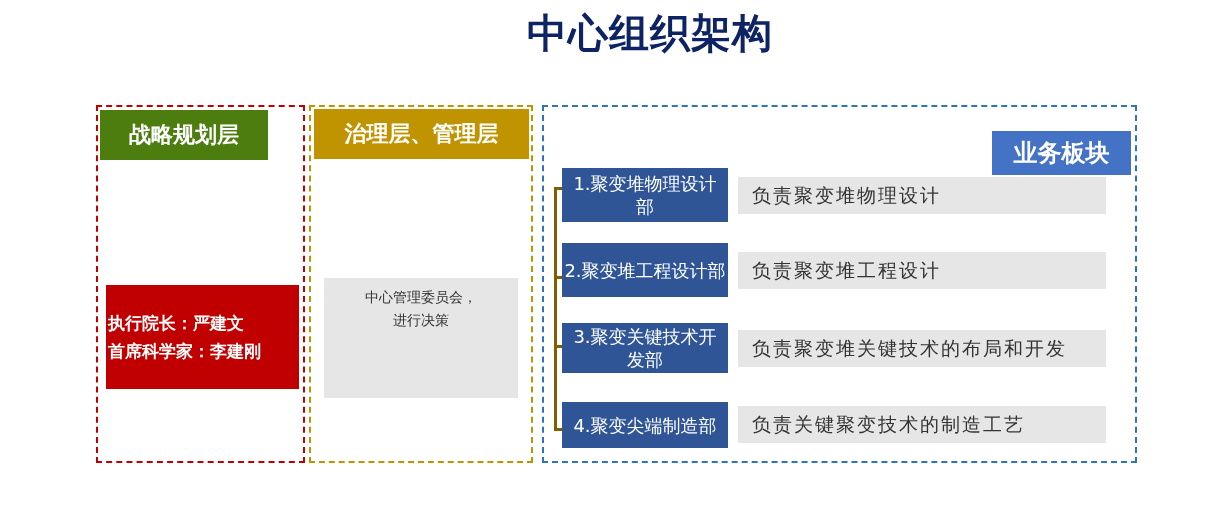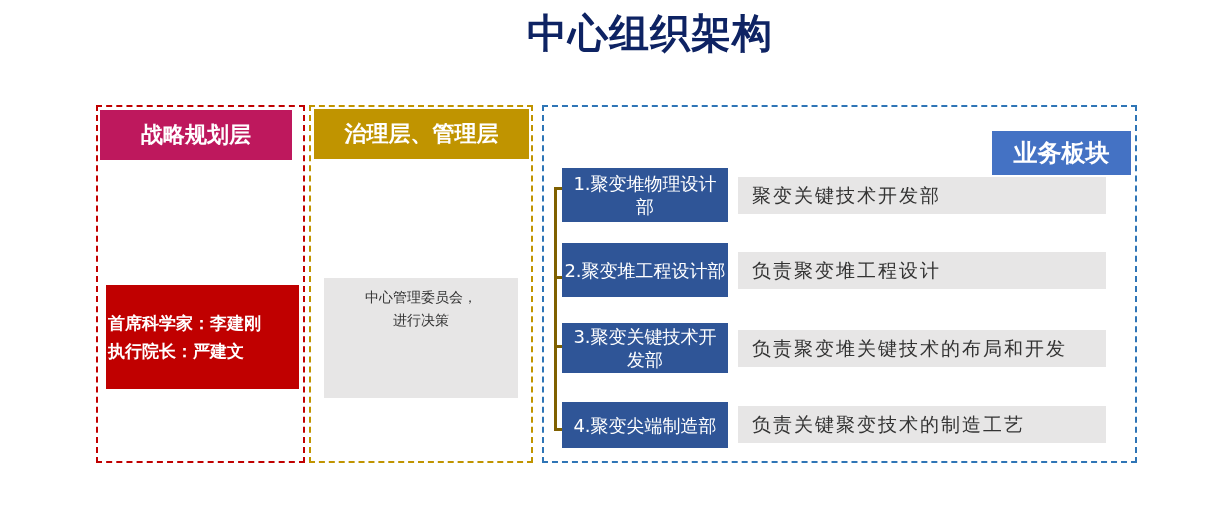--- a/index.html
+++ b/index.html
@@ -4,21 +4,21 @@
 <style>
   html, body { margin:0; padding:0; }
   body { width:1229px; height:508px; background:#ffffff; position:relative; overflow:hidden;
          font-family:"DejaVu Sans", "Liberation Sans", sans-serif; }
   .title { position:absolute; left:0; top:6px; width:1300px; text-align:center; font-size:40px; font-weight:bold; color:#0e2363; letter-spacing:1px; }
   .panel { position:absolute; box-sizing:border-box; }
   .p1 { left:96px; top:105px; width:209px; height:358px; border:2px dashed #c00000; }
   .p2 { left:309px; top:105px; width:224px; height:358px; border:2px dashed #c09400; }
   .p3 { left:542px; top:105px; width:595px; height:358px; border:2px dashed #2e75b6; }
   .hdr { position:absolute; color:#fff; font-weight:bold; font-size:22px; display:flex; align-items:center; justify-content:center; }
-  .h1 { left:100px; top:110px; width:192px; height:50px; background:#be185d; }
+  .h1 { left:100px; top:110px; width:168px; height:50px; background:#4d7c0f; }
   .h2 { left:314px; top:109px; width:215px; height:50px; background:#c09400; }
   .h3 { left:992px; top:111px; width:139px; height:44px; background:#4472c4; font-size:24px;margin-top:20px; }
   .leader { position:absolute; left:106px; top:285px; width:193px; height:104px; background:#c00000; color:#fff; font-weight:bold; font-size:17px; box-sizing:border-box; padding:24px 0 0 2px; line-height:28px; }
   .gov { position:absolute; left:324px; top:278px; width:194px; height:120px; background:#e7e6e6; color:#333; font-size:14px; text-align:center; line-height:23px; box-sizing:border-box; padding-top:8px; }
   .dept { position:absolute; left:562px; width:166px; height:54px; background:#2f5597; color:#fff; font-size:18px; text-align:center; line-height:23px; display:flex; align-items:center; justify-content:center; }
   .desc { position:absolute; left:738px; width:368px; height:37px; background:#e7e6e6; color:#333; font-size:19px; letter-spacing:2px; display:flex; align-items:center; box-sizing:border-box; padding-left:14px; }
   .vline { position:absolute; left:554px; top:187px; width:3px; height:242px; background:#7f6000; }
   .hline { position:absolute; left:554px; width:10px; height:3px; background:#7f6000; }
 </style>
 </head>
@@ -28,37 +28,37 @@
 
 <div class="panel p1"></div>
 <div class="panel p2"></div>
 <div class="panel p3"></div>
 
 <div class="hdr h1">战略规划层</div>
 <div class="hdr h2">治理层、管理层</div>
 <div class="hdr h3">业务板块</div>
 
 <div class="leader">
+  <div>执行院长：严建文</div>
   <div>首席科学家：李建刚</div>
-  <div>执行院长：严建文</div>
 </div>
 
 <div class="gov">
   <div>中心管理委员会，</div>
   <div>进行决策</div>
 </div>
 
 <div class="vline"></div>
 <div class="hline" style="top:187px"></div>
 <div class="hline" style="top:276px"></div>
 <div class="hline" style="top:345px"></div>
 <div class="hline" style="top:428px"></div>
 
 <div class="dept" style="top:168px; padding:16px 4px; box-sizing:border-box;">1.聚变堆物理设计部</div>
-<div class="desc" style="top:177px">聚变关键技术开发部</div>
+<div class="desc" style="top:177px">负责聚变堆物理设计</div>
 
 <div class="dept" style="top:243px; padding:0 0; box-sizing:border-box;">2.聚变堆工程设计部</div>
 <div class="desc" style="top:252px">负责聚变堆工程设计</div>
 
 <div class="dept" style="top:323px; height:50px; padding:0 10px; box-sizing:border-box;">3.聚变关键技术开发部</div>
 <div class="desc" style="top:330px">负责聚变堆关键技术的布局和开发</div>
 
 <div class="dept" style="top:402px; height:46px; padding:0 8px; box-sizing:border-box;">4.聚变尖端制造部</div>
 <div class="desc" style="top:406px">负责关键聚变技术的制造工艺</div>
 

